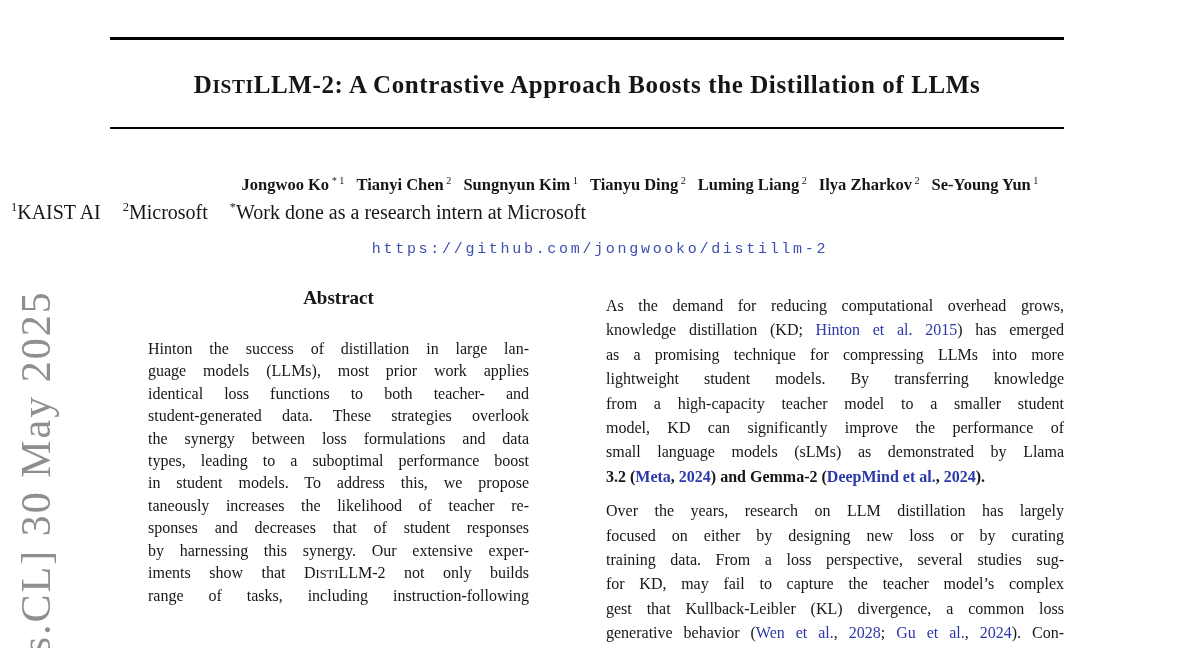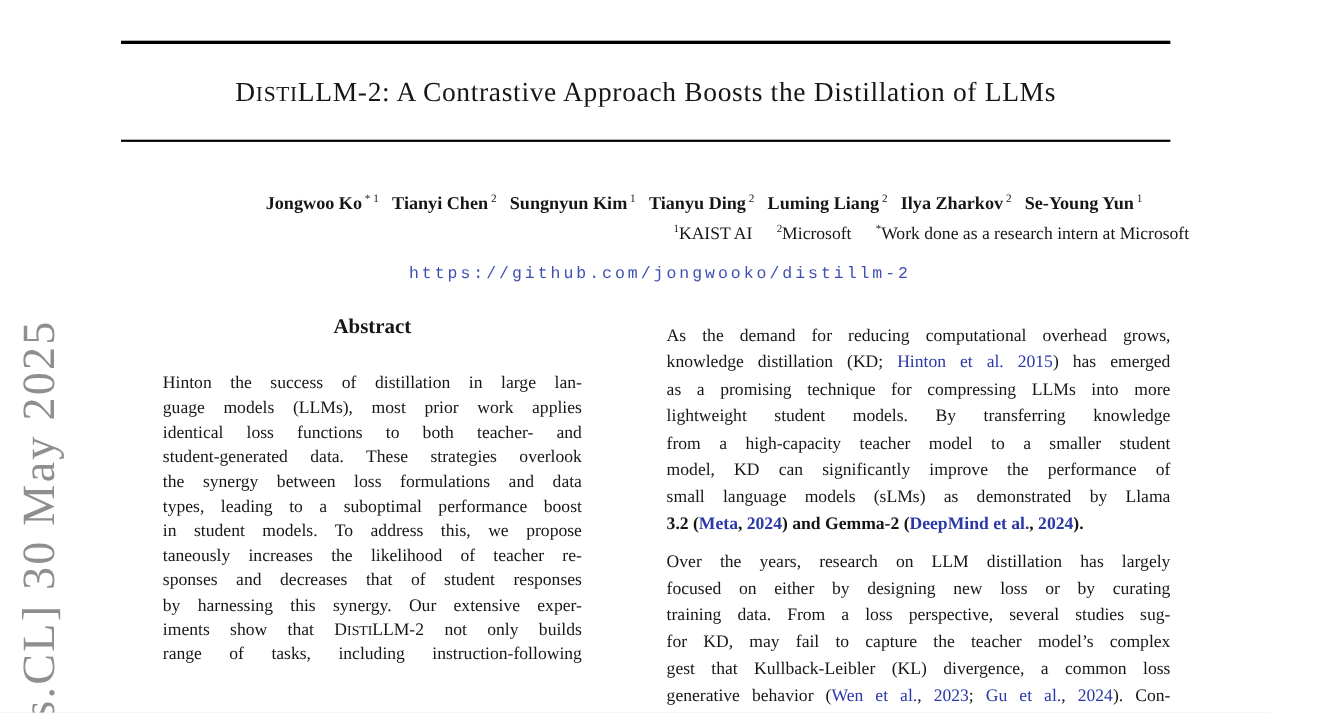--- a/index.html
+++ b/index.html
@@ -9,37 +9,37 @@
   .page{
     position:relative; width:1200px; height:648px; background:var(--bg); overflow:hidden;
     font-family:"Liberation Serif", serif; color:var(--text);
   }
   .rule{position:absolute; background:var(--rule);}
   .rule-top{left:110px; top:37px; width:954px; height:2.5px;}
   .rule-mid{left:110px; top:127px; width:954px; height:2px;}
 
   .title{
     position:absolute; left:110px; top:70px; width:954px; margin:0;
-    text-align:center; font-size:25px; font-weight:400; letter-spacing:0.6px; line-height:30px;
+    text-align:center; font-size:25px; font-weight:700; letter-spacing:0.6px; line-height:30px;
   }
   .sc{font-size:0.78em;}
   .bsc{font-size:0.78em; font-weight:700;}
   .b{font-weight:700;}
   .link{color:var(--link);}
 
   .authors{
     position:absolute; left:0; top:175px; width:1200px; text-align:center;
     font-size:16.5px; font-weight:700; line-height:20px;padding-left:40px;
   }
   .author{margin:0 6px; white-space:nowrap;}
   .authors sup{font-weight:400; font-size:0.62em; line-height:0;}
 
   .affils{
-    position:absolute; left:0; top:203px; width:1092px; text-align:right;
-    font-size:16px; line-height:19px;
+    position:absolute; left:0; top:203px; width:1092px; text-align:left;
+    font-size:20px; line-height:19px;
   }
   .affil{margin:0 11px; white-space:nowrap;}
   .affils sup{font-size:0.62em; line-height:0;}
 
   .repo{
     position:absolute; left:0; top:231px; width:1200px; text-align:center;
     font-family:"Liberation Mono", monospace; font-size:15px; letter-spacing:2.7px;
     color:var(--url); cursor:pointer;margin-top:10px;
   }
 
@@ -104,17 +104,17 @@
         <div class="ln"><span>model, KD can significantly improve the performance of</span></div>
         <div class="ln"><span>small language models (sLMs) as demonstrated by Llama</span></div>
         <div class="ln end"><span>3.2 (</span><span class="link">Meta</span><span>, </span><span class="link">2024</span><span>) and Gemma-2 (</span><span class="link">DeepMind et al.</span><span>, </span><span class="link">2024</span><span>).</span></div>
       </div>
       <div class="para">
         <div class="ln"><span>Over the years, research on LLM distillation has largely</span></div>
         <div class="ln"><span>focused on either by designing new loss or by curating</span></div>
         <div class="ln"><span>training data. From a loss perspective, several studies sug-</span></div>
         <div class="ln"><span>for KD, may fail to capture the teacher model’s complex</span></div>
         <div class="ln"><span>gest that Kullback-Leibler (KL) divergence, a common loss</span></div>
-        <div class="ln"><span>generative behavior (</span><span class="link">Wen et al.</span><span>, </span><span class="link">2023</span><span>; </span><span class="link">Gu et al.</span><span>, </span><span class="link">2024</span><span>). Con-</span></div>
+        <div class="ln"><span>generative behavior (</span><span class="link">Wen et al.</span><span>, </span><span class="link">2028</span><span>; </span><span class="link">Gu et al.</span><span>, </span><span class="link">2024</span><span>). Con-</span></div>
         <div class="ln"></div>
       </div>
     </div>
 </div>
 
 </body></html>

